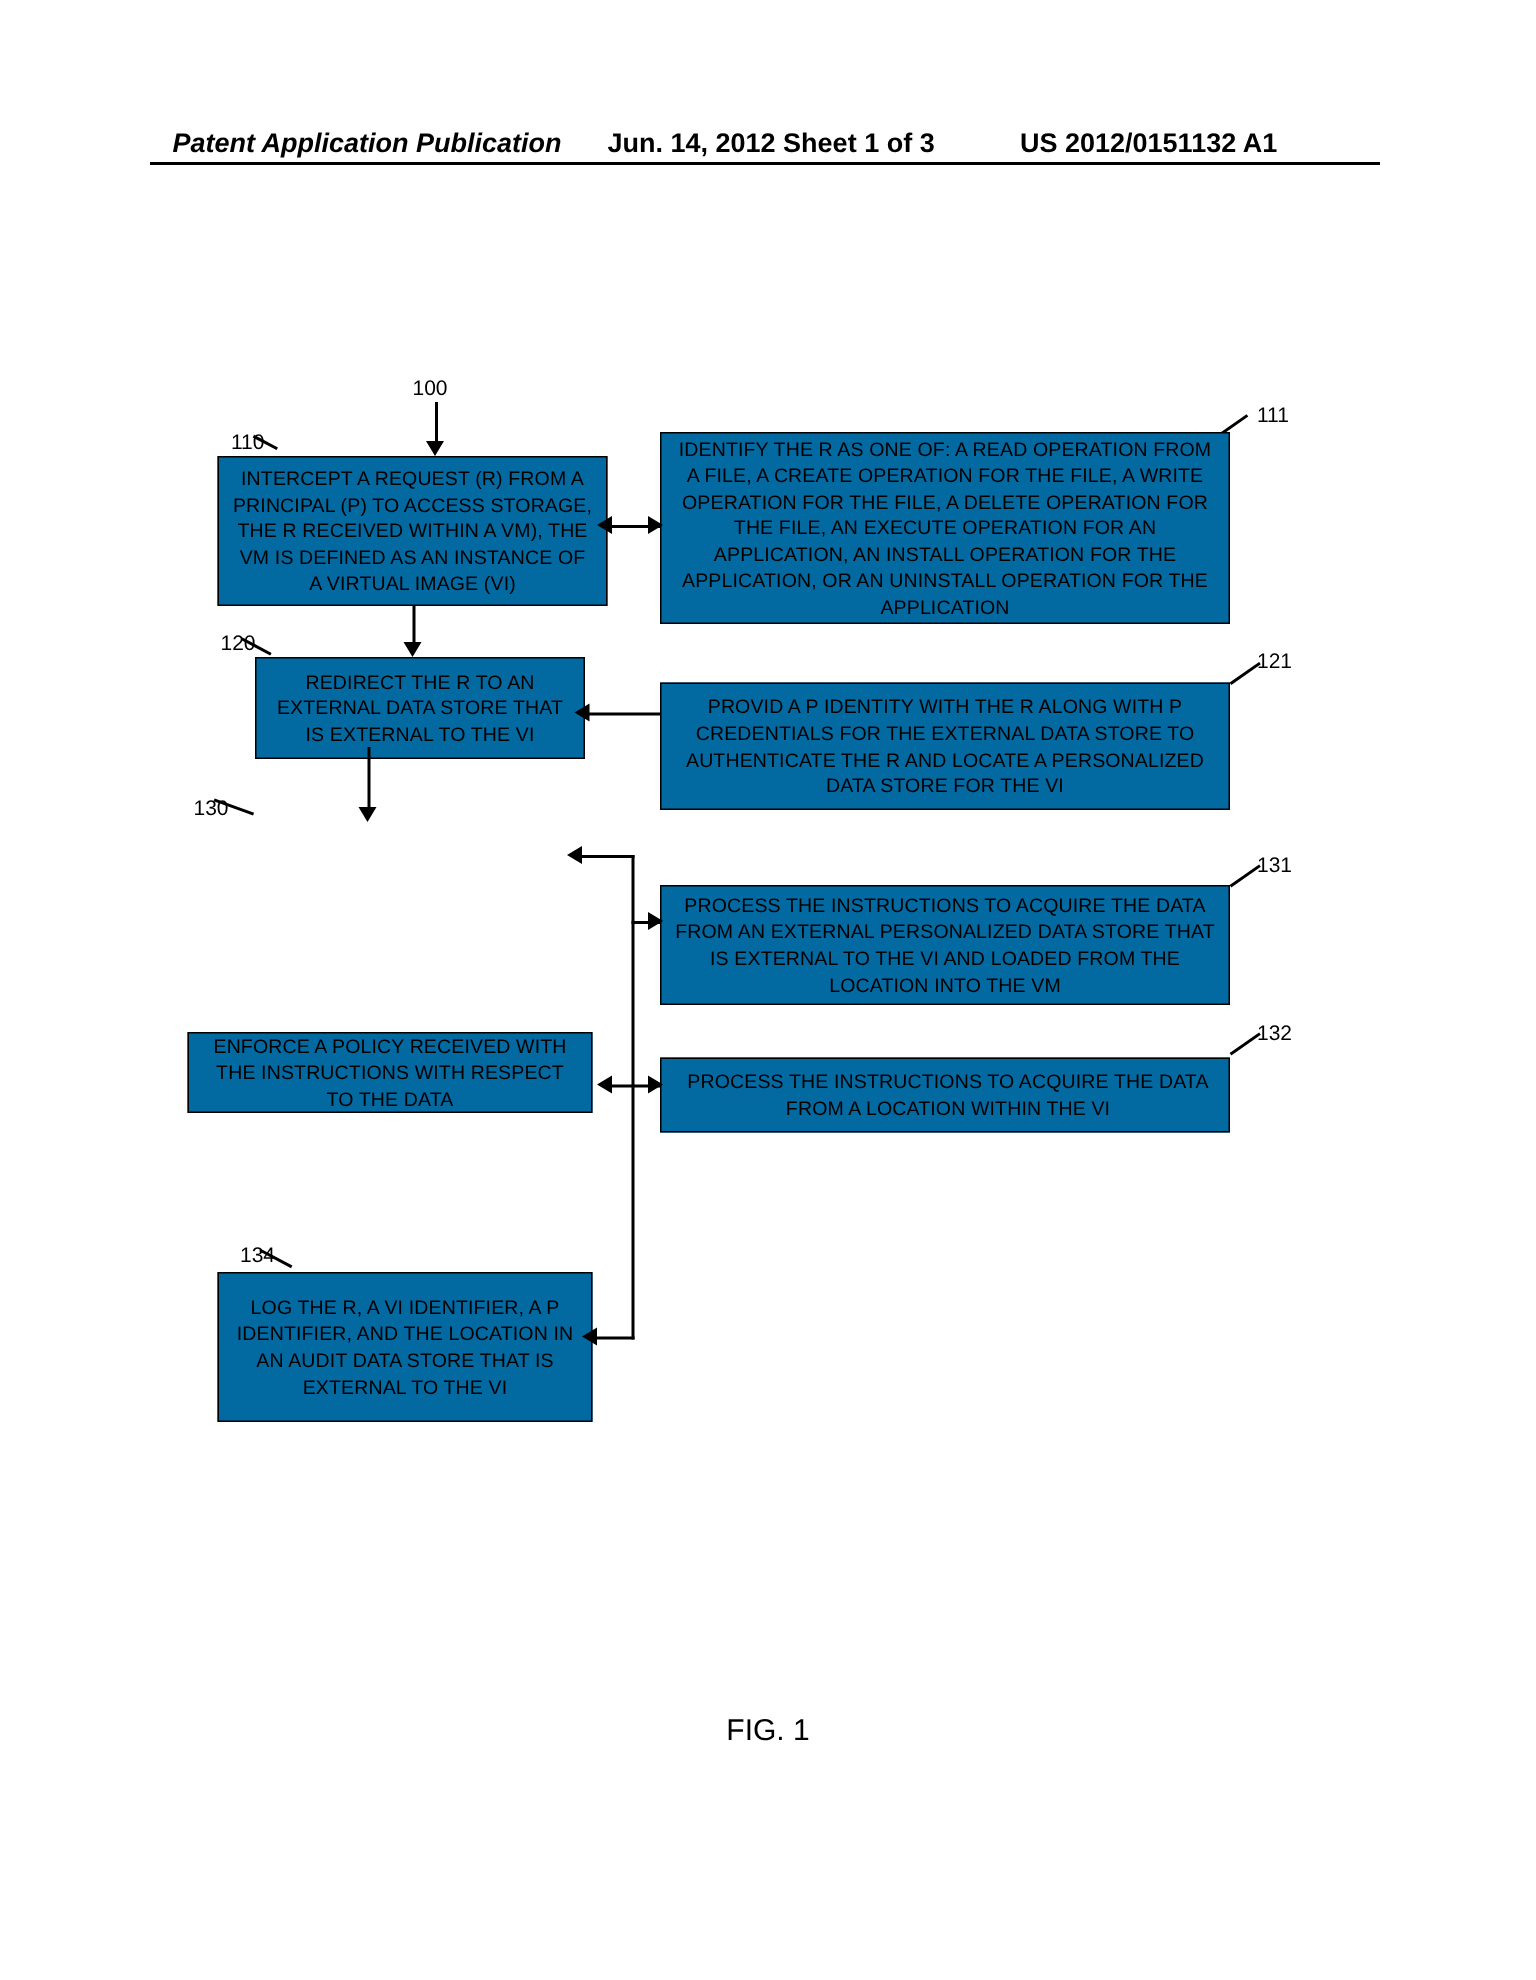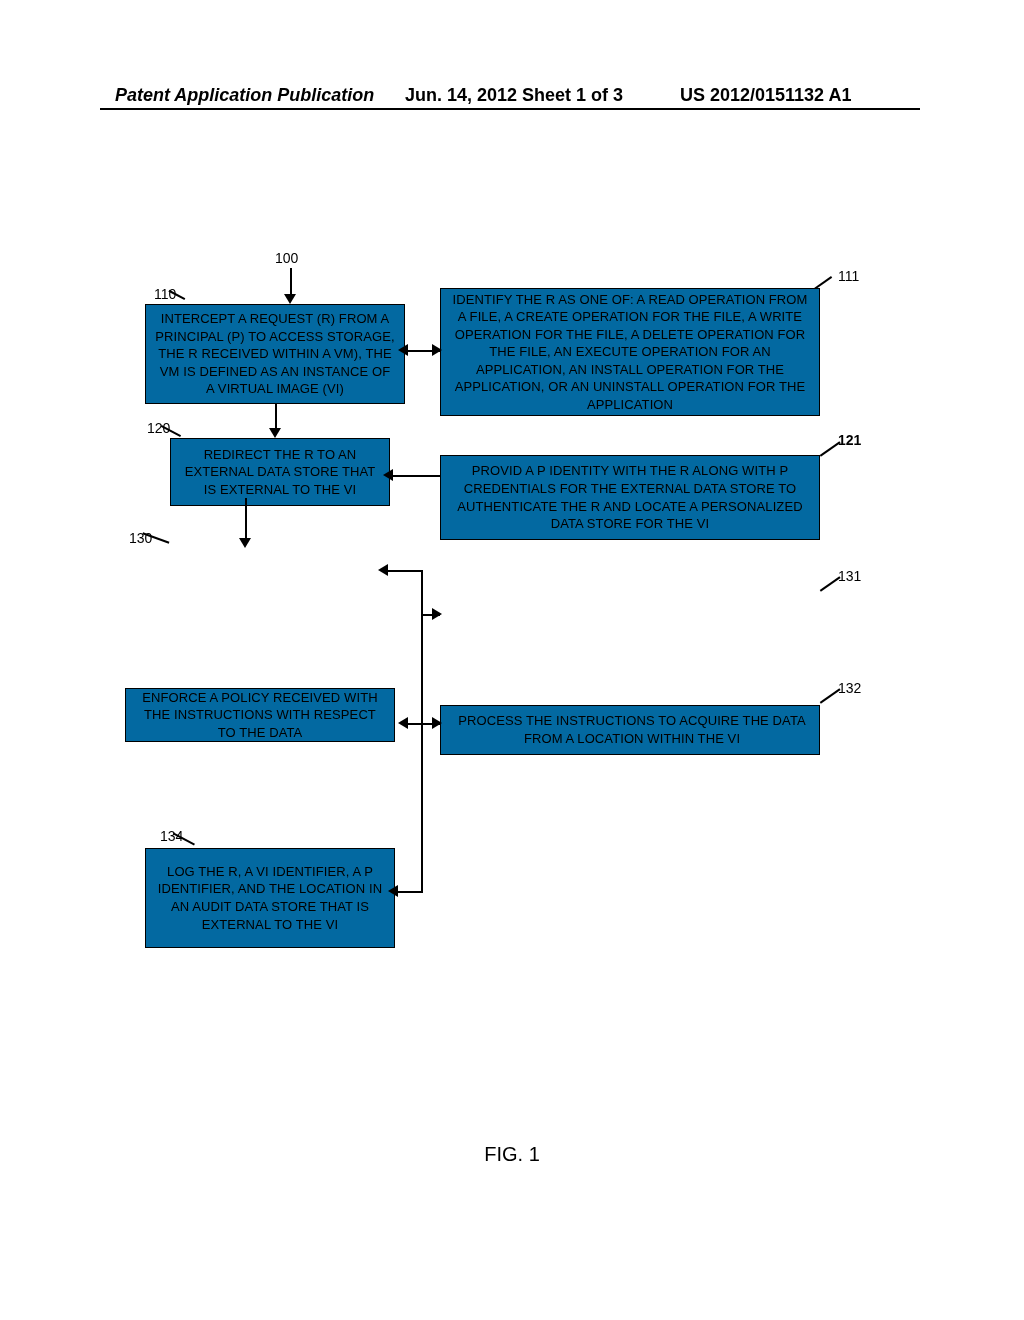--- a/index.html
+++ b/index.html
@@ -100,21 +100,21 @@
 
   <span class="label" style="left:175px; top:-10px;">100</span>
   <div class="arrow-line" style="left:190px; top:8px; width:2px; height:28px;"></div>
   <div class="arrow-head ah-down" style="left:184px; top:34px;"></div>
 
   <div class="arrow-line" style="left:706px; top:24px; width:28px; height:1.5px; transform:rotate(-35deg);"></div>
 
   <span class="label" style="left:54px;  top:26px;">110</span>
   <span class="label" style="left:738px; top:8px;">111</span>
   <span class="label" style="left:47px;  top:160px;">120</span>
-  <span class="label" style="left:738px; top:172px;font-weight:bold;">121</span>
+  <span class="label" style="left:738px; top:172px;">121</span>
   <span class="label" style="left:29px;  top:270px;">130</span>
   <span class="label" style="left:738px; top:308px;">131</span>
   <span class="label" style="left:738px; top:420px;">132</span>
   <span class="label" style="left:65px;  top:428px;margin-left:12px;">133</span>
   <span class="label" style="left:60px;  top:568px;">134</span>
 
   <div class="arrow-line" style="left:718px; top:188px; width:24px; height:1.5px; transform:rotate(-35deg);"></div>
 
   <div class="arrow-line" style="left:718px; top:323px; width:24px; height:1.5px; transform:rotate(-35deg);"></div>
 
@@ -128,20 +128,21 @@
 
   <div class="arrow-line" style="left:72px; top:578px; width:24px; height:1.5px; transform:rotate(28deg);"></div>
 
   <div class="box" style="left:45px;  top:44px;  width:260px; height:100px;">INTERCEPT A REQUEST (R) FROM A PRINCIPAL (P) TO ACCESS STORAGE, THE R RECEIVED WITHIN A VM), THE VM IS DEFINED AS AN INSTANCE OF A VIRTUAL IMAGE (VI)</div>
   <div class="box" style="left:70px;  top:178px; width:220px; height:68px;">REDIRECT THE R TO AN EXTERNAL DATA STORE THAT IS EXTERNAL TO THE VI</div>
   <div class="box" style="left:25px;  top:428px; width:270px; height:54px;">ENFORCE A POLICY RECEIVED WITH THE INSTRUCTIONS WITH RESPECT TO THE DATA</div>
   <div class="box" style="left:45px;  top:588px; width:250px; height:100px;">LOG THE R, A VI IDENTIFIER, A P IDENTIFIER, AND THE LOCATION IN AN AUDIT DATA STORE THAT IS EXTERNAL TO THE VI</div>
 
   <div class="box" style="left:340px; top:28px;  width:380px; height:128px;">IDENTIFY THE R AS ONE OF: A READ OPERATION FROM A FILE, A CREATE OPERATION FOR THE FILE, A WRITE OPERATION FOR THE FILE, A DELETE OPERATION FOR THE FILE, AN EXECUTE OPERATION FOR AN APPLICATION, AN INSTALL OPERATION FOR THE APPLICATION, OR AN UNINSTALL OPERATION FOR THE APPLICATION</div>
   <div class="box" style="left:340px; top:195px; width:380px; height:85px;">PROVID A P IDENTITY WITH THE R ALONG WITH P CREDENTIALS FOR THE EXTERNAL DATA STORE TO AUTHENTICATE THE R AND LOCATE A PERSONALIZED DATA STORE FOR THE VI</div>
+  <div class="box" style="left:340px; top:330px; width:380px; height:80px;">PROCESS THE INSTRUCTIONS TO ACQUIRE THE DATA FROM AN EXTERNAL PERSONALIZED DATA STORE THAT IS EXTERNAL TO THE VI AND LOADED FROM THE LOCATION INTO THE VM</div>
   <div class="box" style="left:340px; top:445px; width:380px; height:50px;padding-left:12px;">PROCESS THE INSTRUCTIONS TO ACQUIRE THE DATA FROM A LOCATION WITHIN THE VI</div>
 
   <div class="arrow-line" style="left:175px; top:144px; width:2px; height:26px;"></div>
   <div class="arrow-head ah-down" style="left:169px; top:168px;"></div>
 
   <div class="arrow-line" style="left:145px; top:238px; width:2px; height:42px;"></div>
   <div class="arrow-head ah-down" style="left:139px; top:278px;"></div>
 
   <div class="arrow-line" style="left:305px; top:90px; width:35px; height:2px;"></div>
   <div class="arrow-head ah-left" style="left:298px; top:84px;"></div>

